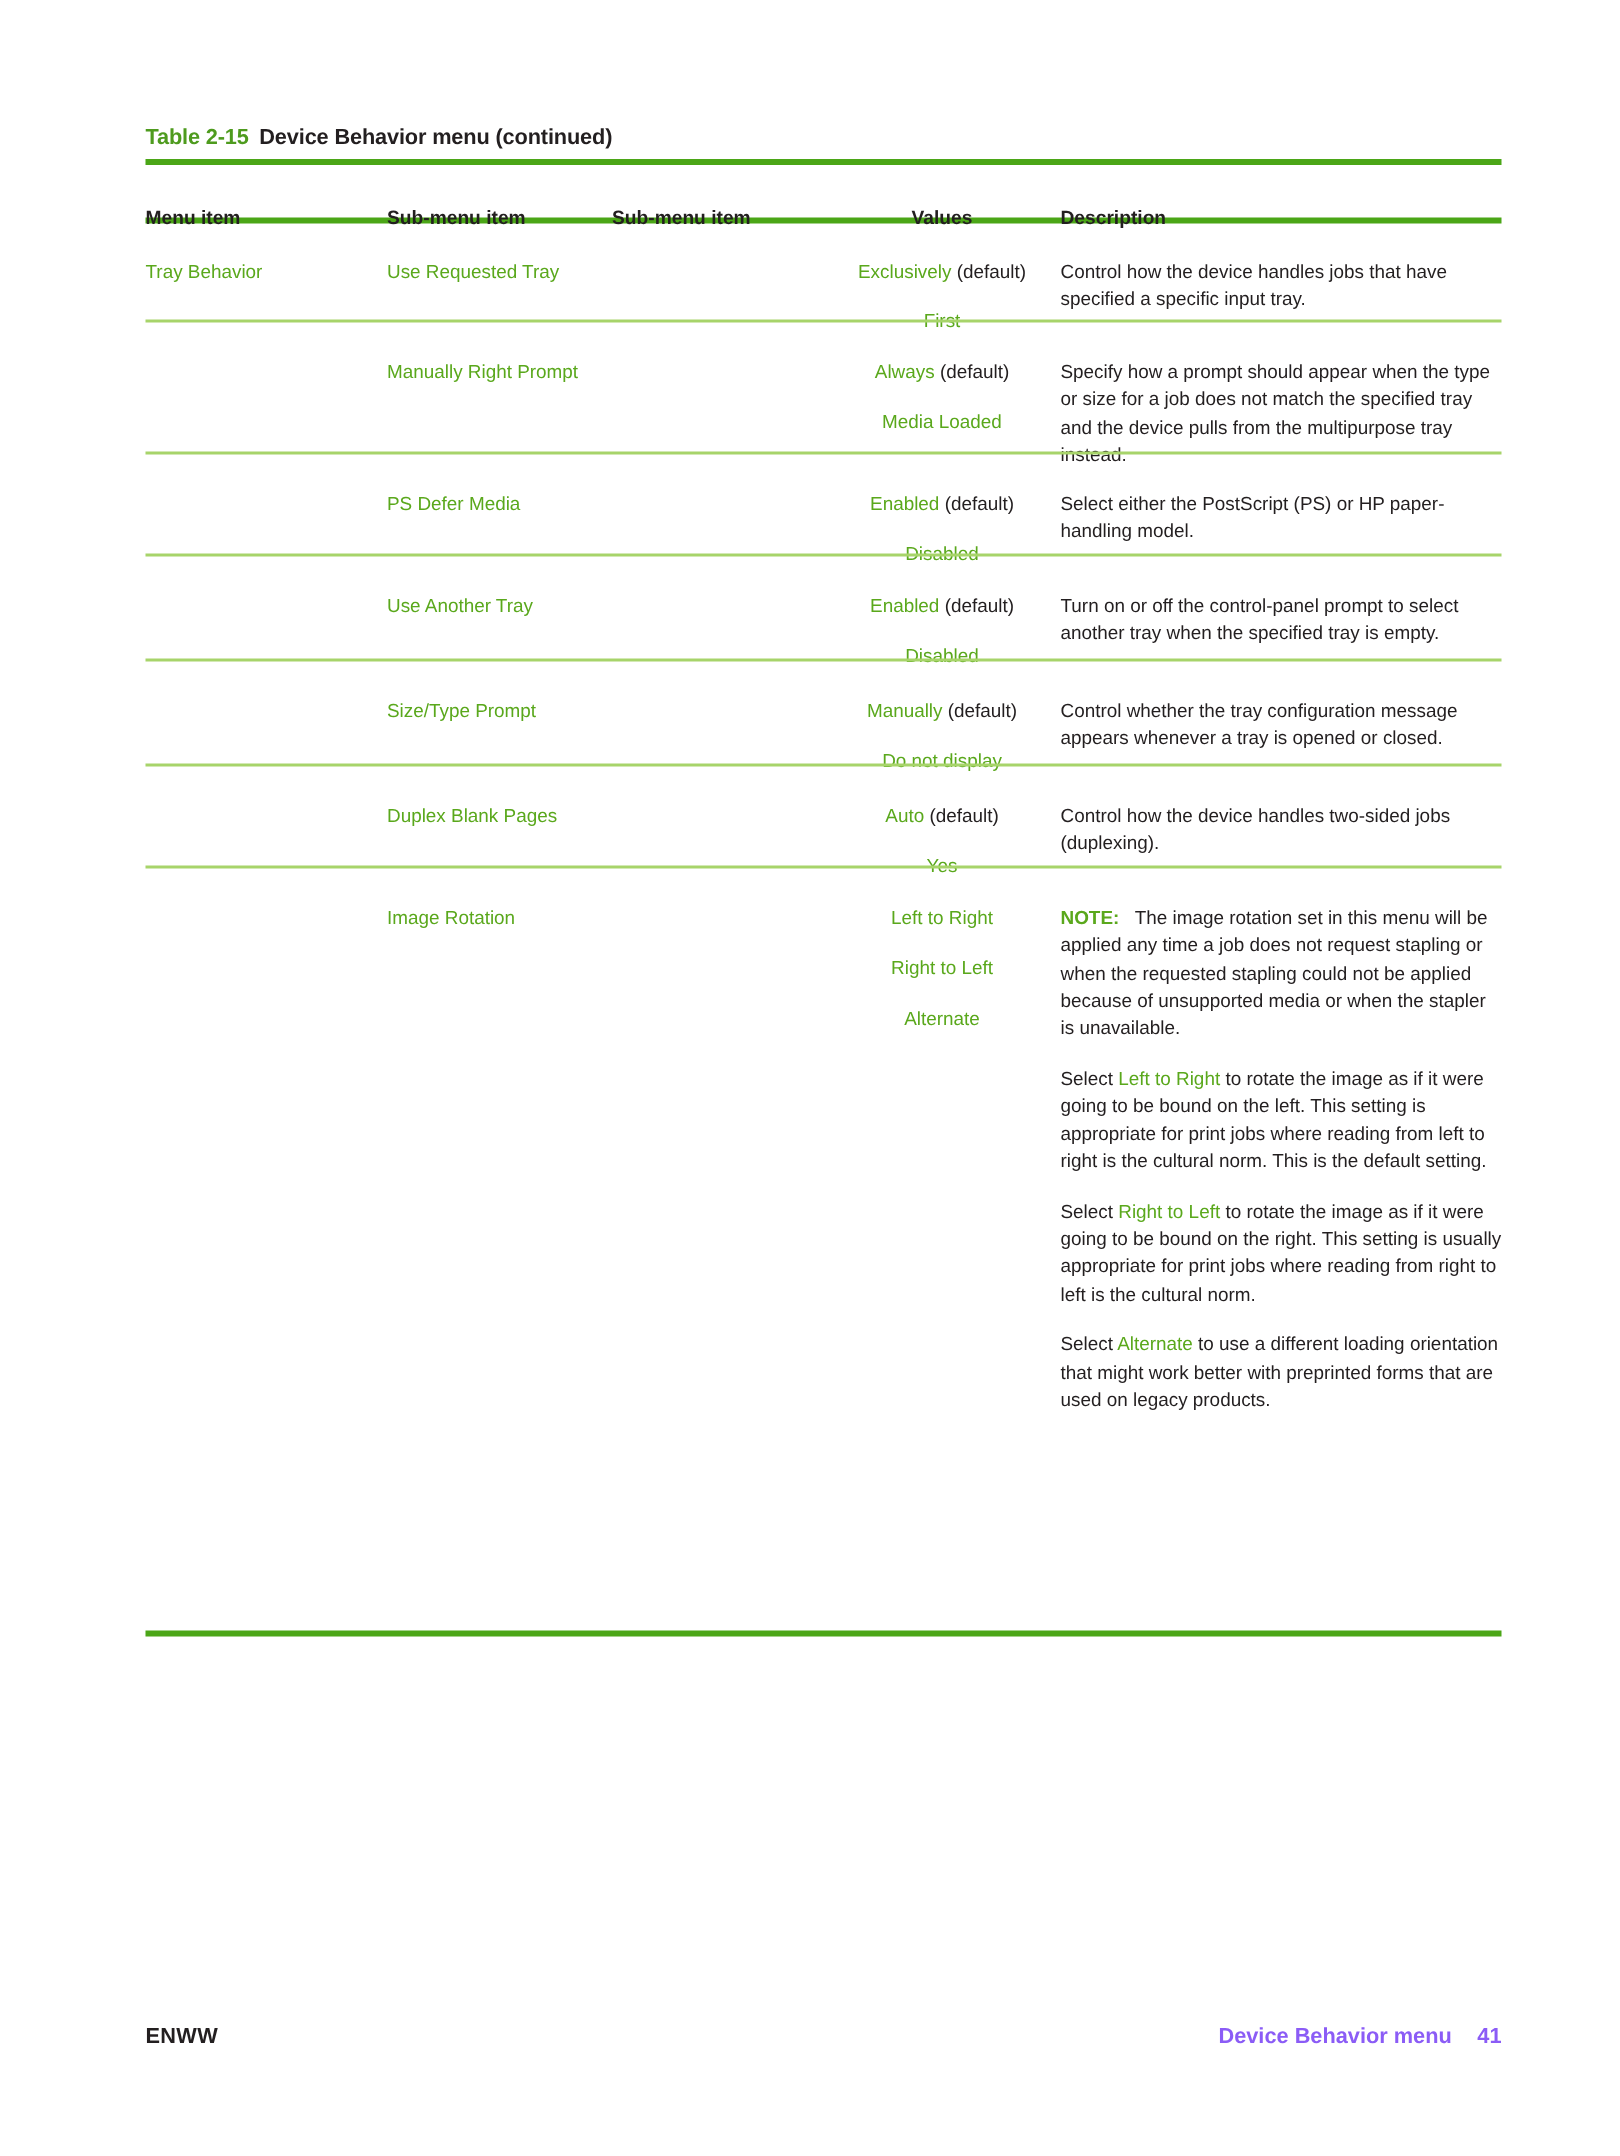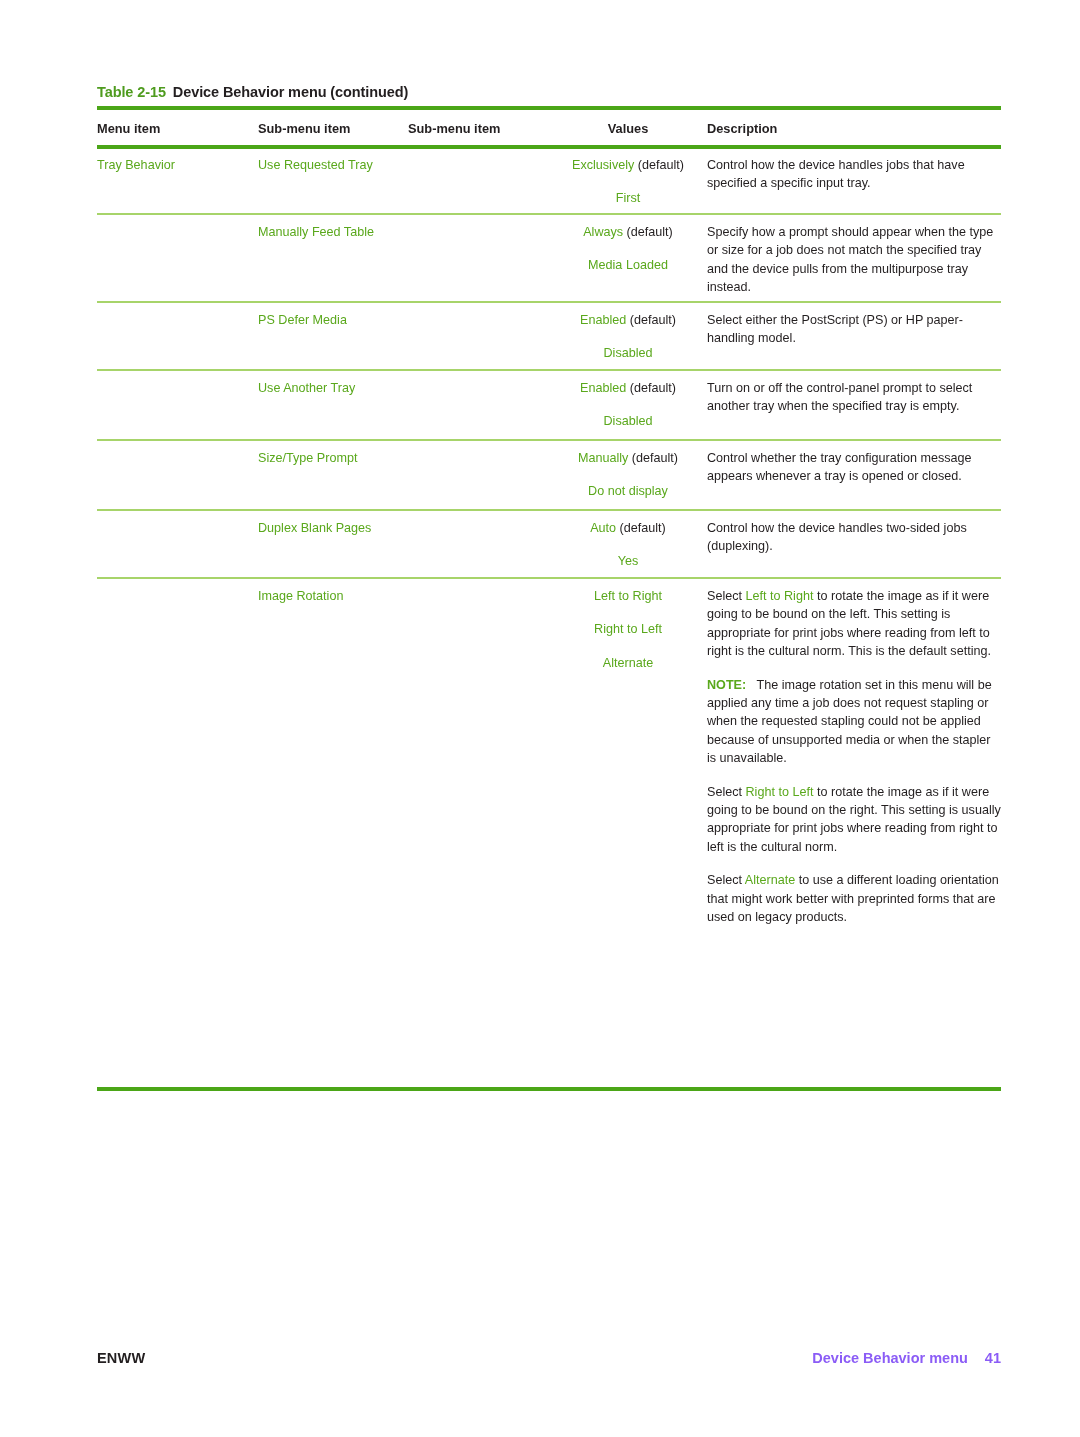--- a/index.html
+++ b/index.html
@@ -68,21 +68,21 @@
     top: 0;
     width: 1080px;
   }
   .row {
     position: absolute;
     left: 97px;
     width: 904px;
   }
   .cell {
     position: absolute;
-    top: 0;
+    top: 16px;
     font-size: 12.6px;
     line-height: 18.3px;
   }
   
   .c-menu     { left: 0px;   width: 150px; }
   .c-sub1     { left: 161px; width: 142px; }
   .c-sub2     { left: 311px; width: 140px; }
   .c-values   { left: 460px; width: 142px; text-align: center; }
   .c-desc     { left: 610px; width: 294px; }
 
@@ -168,21 +168,21 @@
           <span class="green">Exclusively</span>
           <span class="dark">(default)</span>
         </div>
         <div class="val-block green">First</div>
       </div>
       <div class="cell c-desc dark">Control how the device handles jobs that have specified a specific input tray.</div>
     </div>
     <div class="rule-light" style="top:213px;"></div>
 
     <div class="row" style="top:223px;">
-      <div class="cell c-sub1 green">Manually Feed Table</div>
+      <div class="cell c-sub1 green">Manually Right Prompt</div>
       <div class="cell c-values">
         <div class="val-block">
           <span class="green">Always</span>
           <span class="dark">(default)</span>
         </div>
         <div class="val-block green">Media Loaded</div>
       </div>
       <div class="cell c-desc dark">Specify how a prompt should appear when the type or size for a job does not match the specified tray and the device pulls from the multipurpose tray instead.</div>
     </div>
     <div class="rule-light" style="top:301px;"></div>
@@ -240,22 +240,22 @@
     <div class="rule-light" style="top:577px;"></div>
 
     <div class="row" style="top:587px;">
       <div class="cell c-sub1 green">Image Rotation</div>
       <div class="cell c-values">
         <div class="val-block green">Left to Right</div>
         <div class="val-block green">Right to Left</div>
         <div class="val-block green">Alternate</div>
       </div>
       <div class="cell c-desc dark">
+        <p class="para"><span class="note-label">NOTE:</span>&nbsp;&nbsp; <span>The image rotation set in this menu will be applied any time a job does not request stapling or when the requested stapling could not be applied because of unsupported media or when the stapler is unavailable.</span></p>
         <p class="para"><span>Select </span><span class="green">Left to Right</span><span> to rotate the image as if it were going to be bound on the left. This setting is appropriate for print jobs where reading from left to right is the cultural norm. This is the default setting.</span></p>
-        <p class="para"><span class="note-label">NOTE:</span>&nbsp;&nbsp; <span>The image rotation set in this menu will be applied any time a job does not request stapling or when the requested stapling could not be applied because of unsupported media or when the stapler is unavailable.</span></p>
         <p class="para"><span>Select </span><span class="green">Right to Left</span><span> to rotate the image as if it were going to be bound on the right. This setting is usually appropriate for print jobs where reading from right to left is the cultural norm.</span></p>
         <p class="para"><span>Select </span><span class="green">Alternate</span><span> to use a different loading orientation that might work better with preprinted forms that are used on legacy products.</span></p>
       </div>
     </div>
 
   </div>
 
   <div class="footer-left">ENWW</div>
   <div class="footer-right">
     <span>Device Behavior menu</span><span class="pg">41</span>

